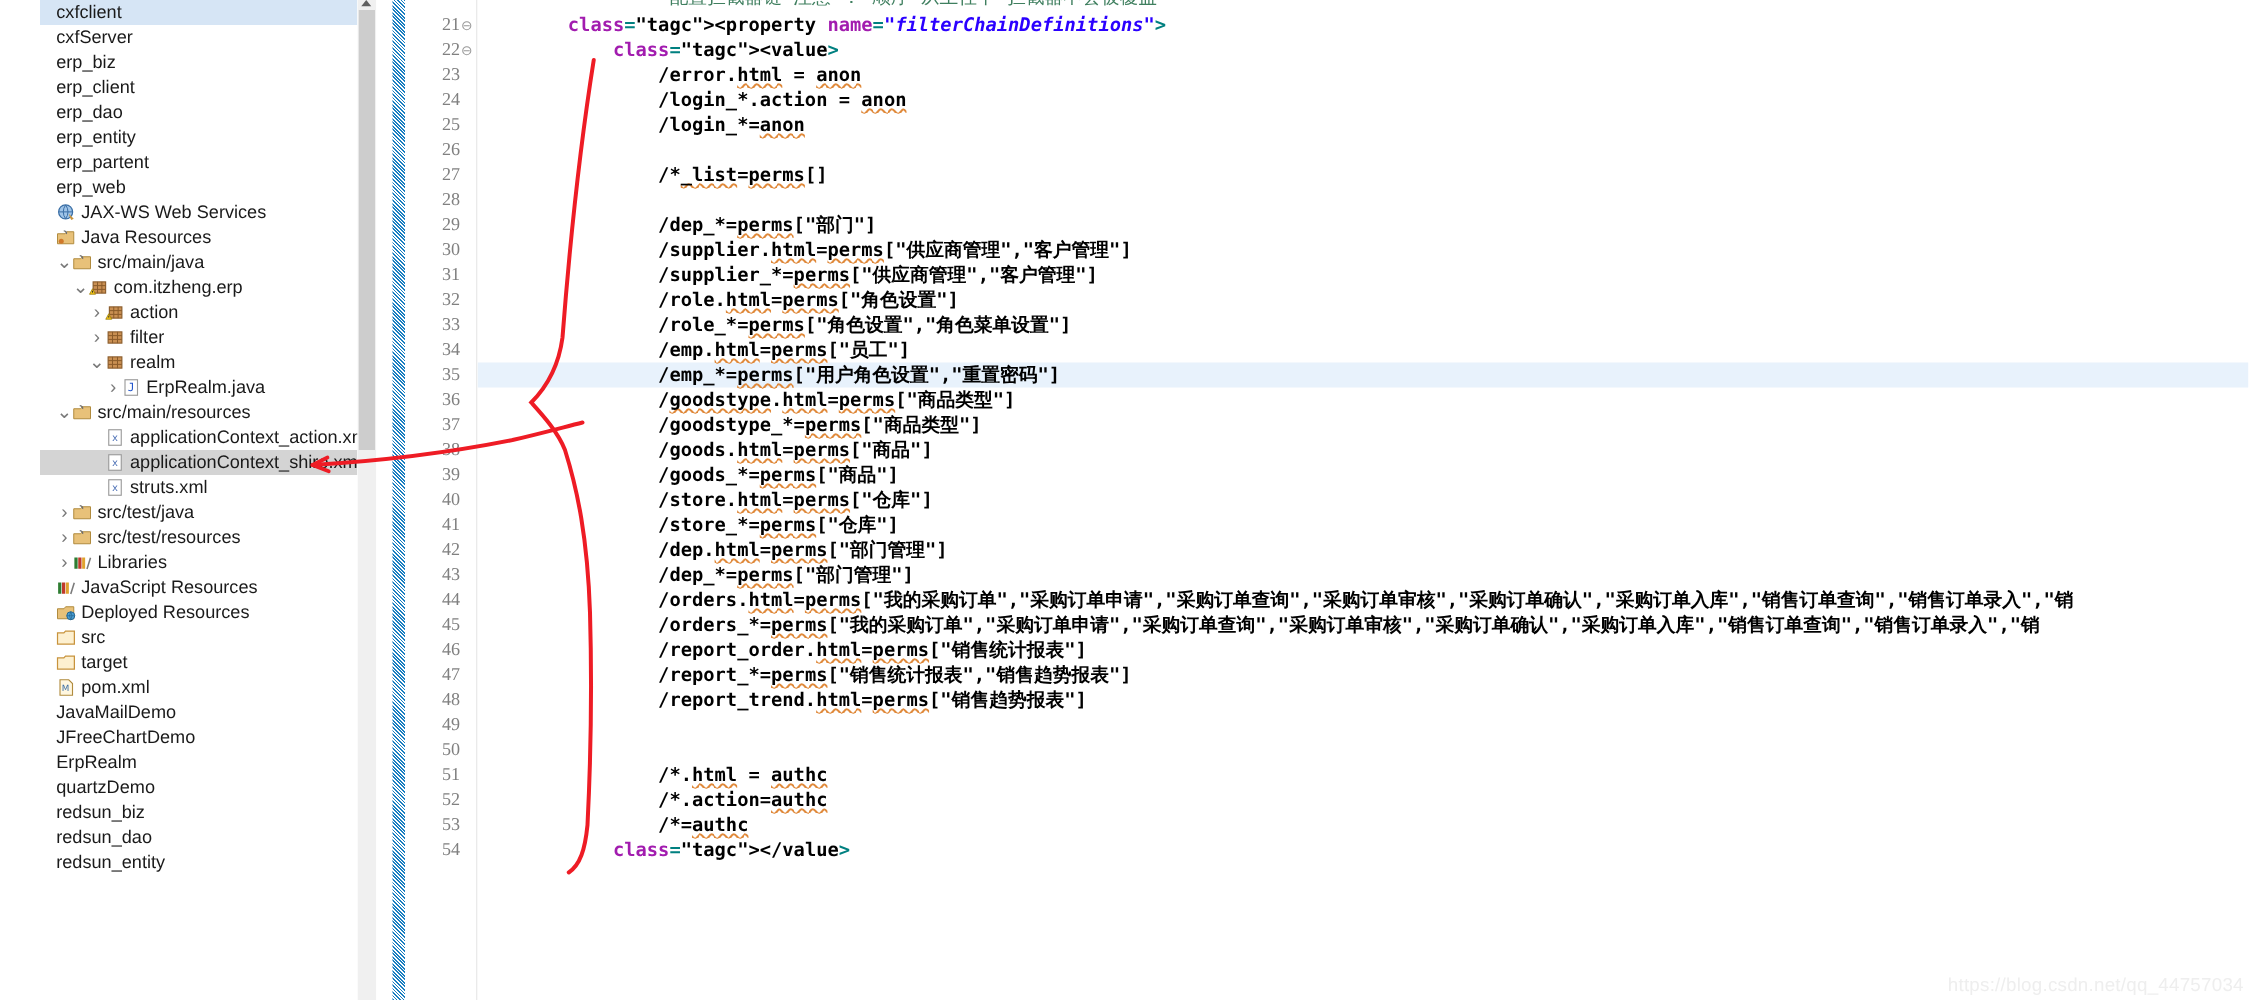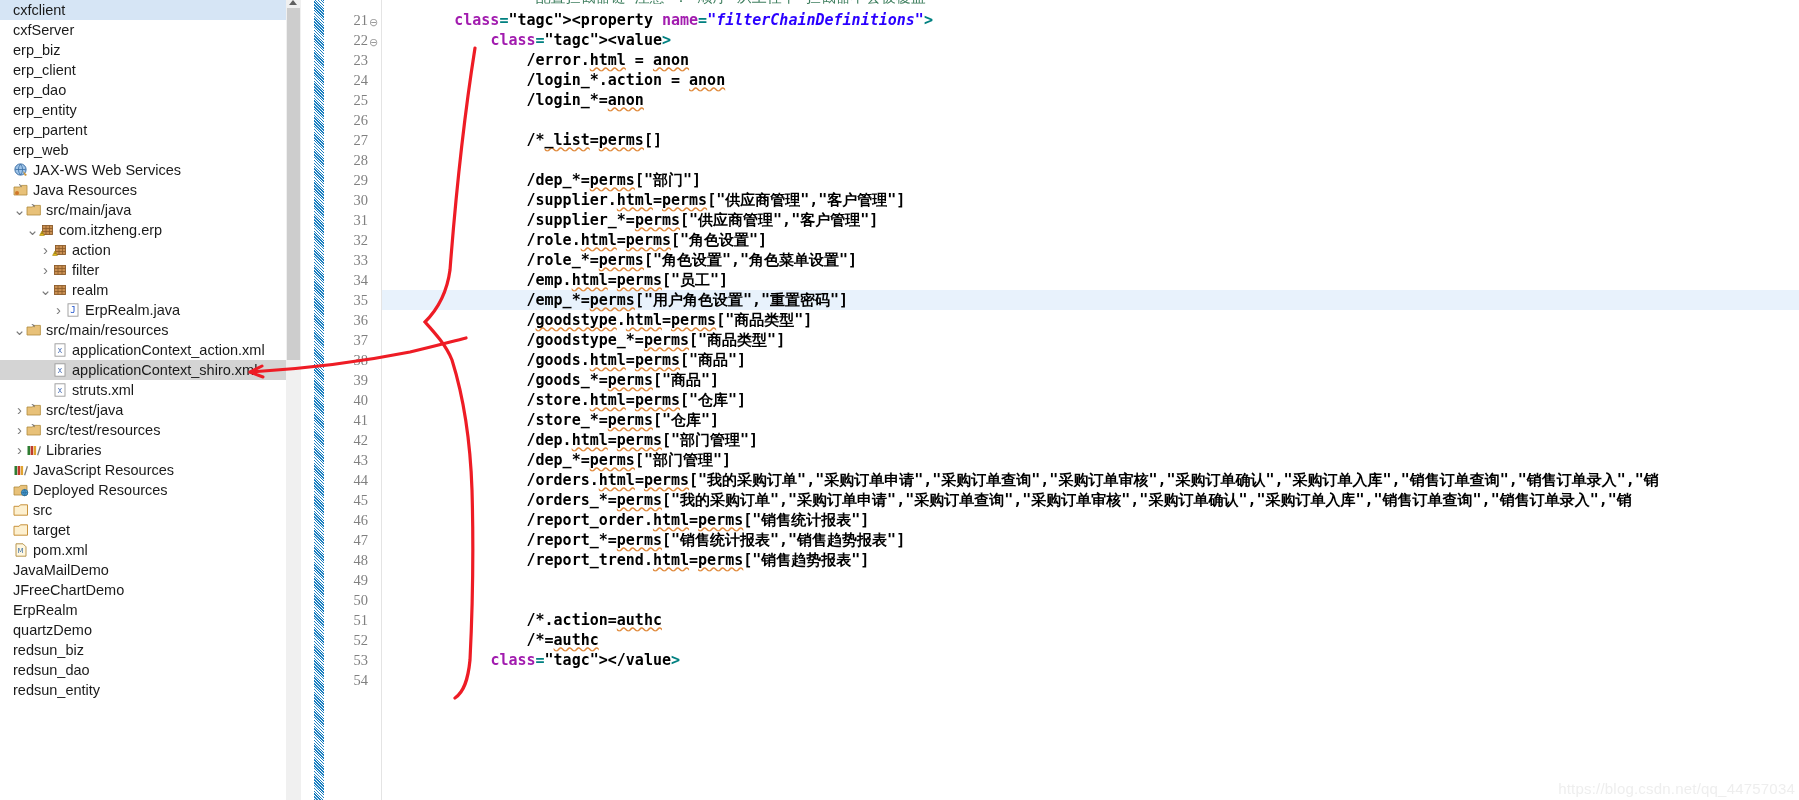--- a/index.html
+++ b/index.html
@@ -29,20 +29,21 @@
   .tree-row {
     position: relative;
     height: 20px;
     line-height: 20px;
     font-size: 14.5px;
     color: #1a1a1a;
     white-space: nowrap;
     display: flex;
     align-items: center;
     padding-left: 0;
+    margin-left: 32px;
   }
   .tree-row.sel {
     background: #d6e5f5;
   }
   .tree-row.greysel {
     background: #d4d4d4;
   }
   .twisty {
     display: inline-block;
     width: 13px;
@@ -586,20 +587,21 @@
         <div class="cline">                /store_*=<span class="squig">perms</span>["仓库"]</div>
         <div class="cline">                /dep.<span class="squig">html</span>=<span class="squig">perms</span>["部门管理"]</div>
         <div class="cline">                /dep_*=<span class="squig">perms</span>["部门管理"]</div>
         <div class="cline">                /orders.<span class="squig">html</span>=<span class="squig">perms</span>["我的采购订单","采购订单申请","采购订单查询","采购订单审核","采购订单确认","采购订单入库","销售订单查询","销售订单录入","销</div>
         <div class="cline">                /orders_*=<span class="squig">perms</span>["我的采购订单","采购订单申请","采购订单查询","采购订单审核","采购订单确认","采购订单入库","销售订单查询","销售订单录入","销</div>
         <div class="cline">                /report_order.<span class="squig">html</span>=<span class="squig">perms</span>["销售统计报表"]</div>
         <div class="cline">                /report_*=<span class="squig">perms</span>["销售统计报表","销售趋势报表"]</div>
         <div class="cline">                /report_trend.<span class="squig">html</span>=<span class="squig">perms</span>["销售趋势报表"]</div>
         <div class="cline">&nbsp;</div>
         <div class="cline">&nbsp;</div>
+        <div class="cline">                /*.<span class="squig">html</span> = <span class="squig">authc</span></div>
         <div class="cline">                /*.action=<span class="squig">authc</span></div>
         <div class="cline">                /*=<span class="squig">authc</span></div>
         <div class="cline">            <span <span="" class="attr">class</span><span class="tagc">=</span>"tagc"&gt;&lt;/value<span class="tagc">&gt;</span></div>
       </div>
   </div>
 
   <svg id="annot" viewBox="0 0 1799 800" preserveAspectRatio="none">
 
     <path d="M 475 48 C 462 130, 455 205, 450 270
              C 446 300, 432 315, 425 322

